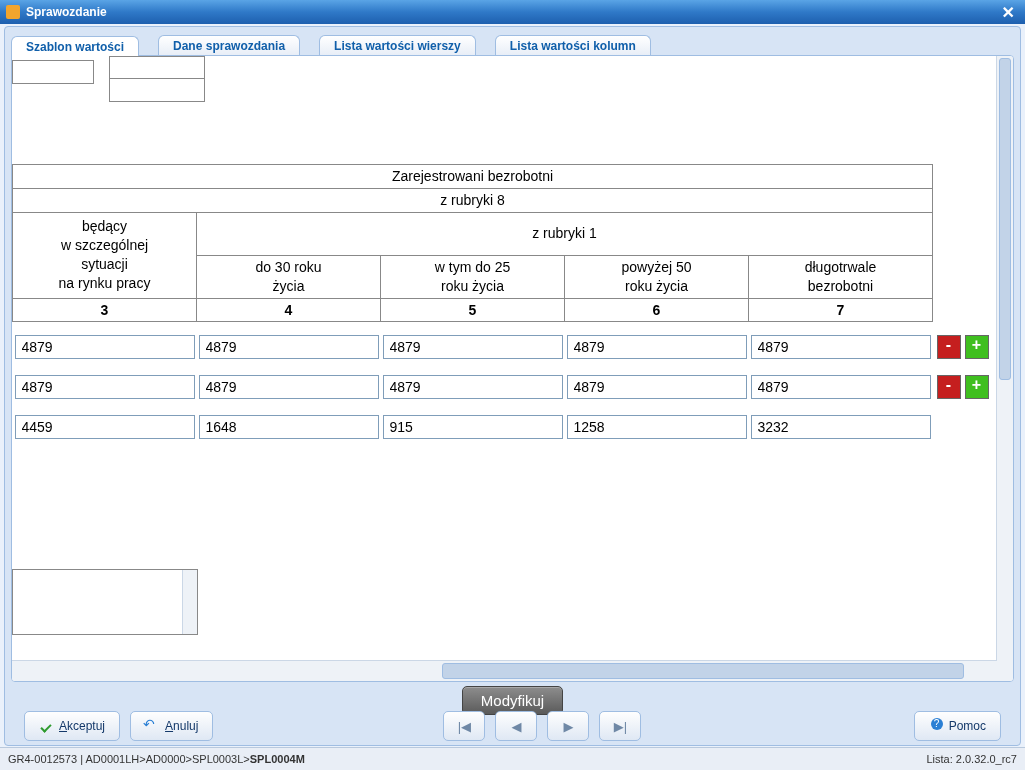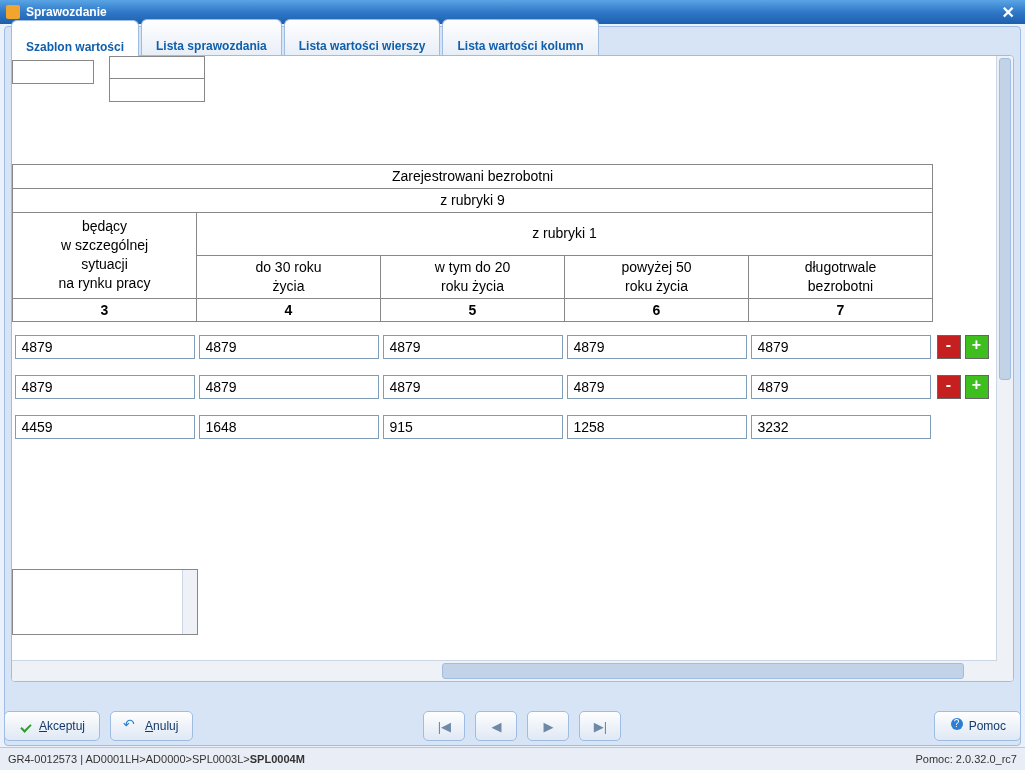--- a/index.html
+++ b/index.html
@@ -28,26 +28,26 @@
     background: #d7e4f5;
     border: 1px solid #9fbde2; border-radius: 4px;
     padding: 6px; box-sizing: border-box;
   }
   
   .tabbar {
     height: 22px; display: flex; align-items: flex-end; gap: 0;
     position: relative; z-index: 2;
   }
   .tab {
-    padding: 19px 14px 2px 14px; font-size: 12px; font-weight: bold;
+    padding: 3px 14px 2px 14px; font-size: 12px; font-weight: bold;
     color: #105faa;
     background: linear-gradient(to bottom, #fff, #e8eef7);
     border: 1px solid #9fbde2; border-bottom: none;
     border-top-left-radius: 6px; border-top-right-radius: 6px;
-    margin-right: 2px; cursor: pointer;
+    margin-right: 19px; cursor: pointer;
     position: relative;
   }
   .tab.active {
     background: #fff;
     top: 1px;
   }
   .tabcontent {
     background: #fff; border: 1px solid #9fbde2; border-radius: 0 4px 4px 4px;
     height: 625px; position: relative; overflow: hidden;
   }
@@ -129,21 +129,21 @@
   }
   .mod-btn {
     background: linear-gradient(to bottom, #8d8d8d, #5a5a5a);
     color:#fff; border:1px solid #444; border-radius:5px;
     padding: 5px 18px; font-size:15px; cursor:pointer;
     box-shadow: inset 0 1px 0 rgba(255,255,255,0.25);
   }
   
   .footer {
     position:absolute; left:4px; right:4px; bottom:26px; height:36px;
-    display:flex; align-items:center; gap:10px; padding:0 0;
+    display:flex; align-items:center; gap:10px; padding:0 20px;
   }
   .btn {
     display:inline-flex; align-items:center; gap:6px;
     background: linear-gradient(to bottom, #fefefe, #dfe8f4);
     border:1px solid #9fbde2; border-radius:5px;
     height:28px; padding: 0 14px; font-size:12px; color:#14396a; cursor:pointer;
   }
   .btn .ico { width:14px; height:14px; display:inline-block; }
   .ico-check { position:relative; }
   .ico-check::after{
@@ -187,21 +187,21 @@
   <span class="app-icon"></span>
   <span>Sprawozdanie</span>
   <span class="spacer"></span>
   <span class="close-btn">✕</span>
 </div>
 
 <div class="outer">
 
   <div class="tabbar">
     <div class="tab active"><span>Szablon wartości</span></div>
-    <div class="tab"><span>Lista sprawozdania</span></div>
+    <div class="tab"><span>Dane sprawozdania</span></div>
     <div class="tab"><span>Lista wartości wierszy</span></div>
     <div class="tab"><span>Lista wartości kolumn</span></div>
   </div>
 
   <div class="tabcontent">
     <div class="scrollbody">
 
       <div class="topboxes">
         <div class="b1"></div>
         <div class="b2"></div>
@@ -218,35 +218,35 @@
             <col style="width:184px">
             <col style="width:56px">
           </colgroup>
 
           <tbody>
               <tr>
             <td colspan="5">Zarejestrowani bezrobotni</td>
             <td class="btns-cell"></td>
           </tr>
           <tr>
-            <td colspan="5">z rubryki 9</td>
+            <td colspan="5">z rubryki 8</td>
             <td class="btns-cell"></td>
           </tr>
           <tr>
             <td rowspan="2" style="white-space:pre-line">będący
 w szczególnej
 sytuacji
 na rynku pracy</td>
             <td colspan="4" style="height:38px">z rubryki 1</td>
             <td class="btns-cell"></td>
           </tr>
           <tr>
             <td style="white-space:pre-line">do 30 roku
 życia</td>
-            <td style="white-space:pre-line">w tym do 20
+            <td style="white-space:pre-line">w tym do 25
 roku życia</td>
             <td style="white-space:pre-line">powyżej 50
 roku życia</td>
             <td style="white-space:pre-line">długotrwale
 bezrobotni</td>
             <td class="btns-cell"></td>
           </tr>
           <tr>
             <td class="numhead">3</td>
             <td class="numhead">4</td>
@@ -306,20 +306,23 @@
     </div>
     <div class="vscroll">
         <div class="thumb"></div>
       </div>
     <div class="hscroll">
         <div class="thumb"></div>
       </div>
     <div class="scrollcorner"></div>
   </div>
 
+  <div class="modbar">
+    <button class="mod-btn"><span>Modyfikuj</span></button>
+  </div>
 
 </div>
 
 <div class="footer">
   <div class="btn">
     <span class="ico ico-check"></span>
     <span><span class="underline">A</span><span id="accept-rest">kceptuj</span></span>
   </div>
   <div class="btn">
     <span class="ico ico-undo"></span>
@@ -346,14 +349,14 @@
     <span class="ico ico-help"></span>
     <span>Pomoc</span>
   </div>
 </div>
 
 <div class="status">
   <span>
     <span class="crumb">GR4-0012573</span><span class="crumb"> | </span><span class="crumb">AD0001LH</span><span class="crumb">&gt;</span><span class="crumb">AD0000</span><span class="crumb">&gt;</span><span class="crumb">SPL0003L</span><span class="crumb">&gt;</span><span class="crumb bold">SPL0004M</span>
   </span>
   <span class="spacer"></span>
-  <span>Pomoc: 2.0.32.0_rc7</span>
+  <span>Lista: 2.0.32.0_rc7</span>
 </div>
 
 </body></html>

